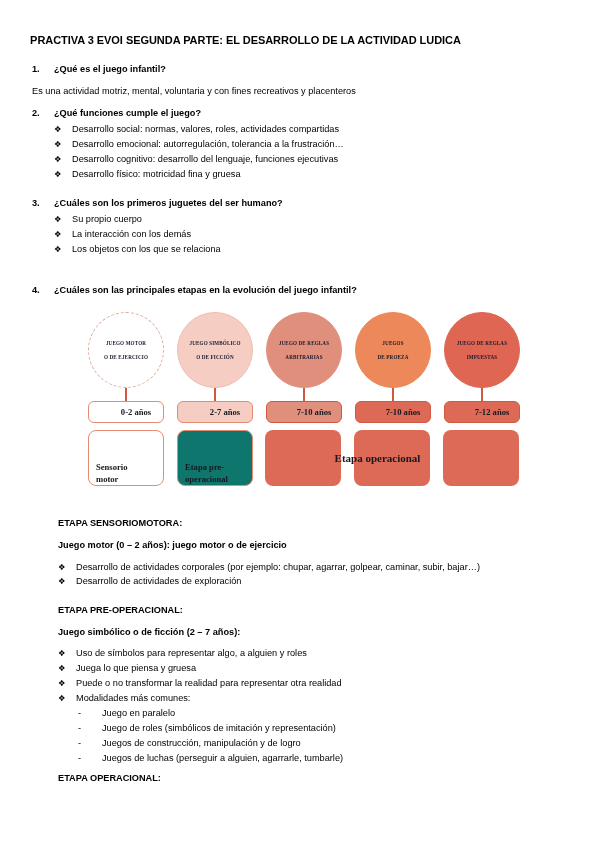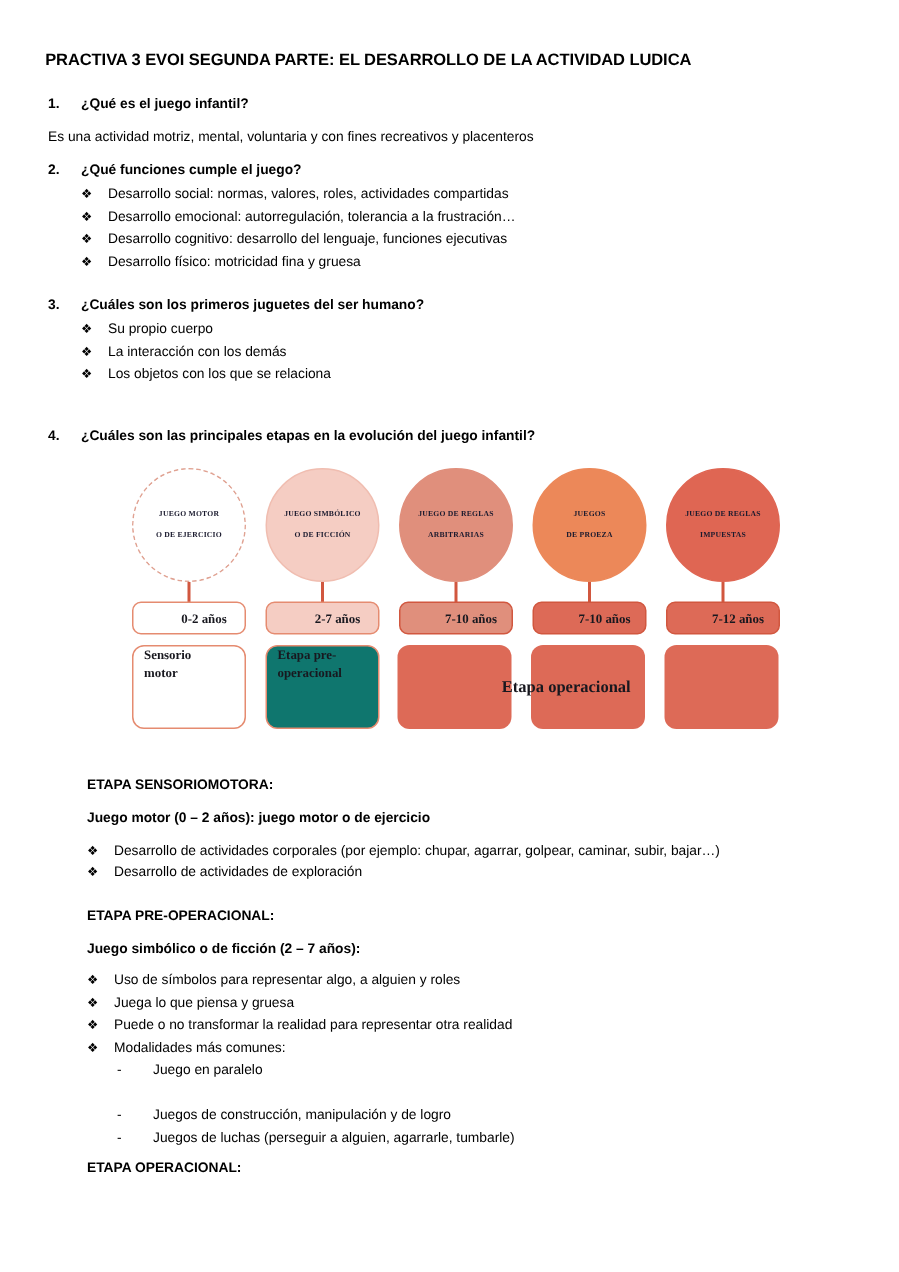--- a/index.html
+++ b/index.html
@@ -141,21 +141,21 @@
   }
   .stagebox {
     position: absolute;
     left: 0;
     top: 118px;
     width: 76px;
     height: 56px;
     border-radius: 8px;
     box-sizing: border-box;
     display: flex;
-    align-items: flex-start;
+    align-items: flex-end;
     padding-left: 7px;
   }
   .stagebox span {
     font-family: "Liberation Serif", serif;
     font-size: 8.6px;
     line-height: 11.5px;
     font-weight: bold;
     color: #18181f;
   }
   .stage-wide {
@@ -313,20 +313,23 @@
   </div>
   <div class="bullet-item" style="left:58px; top:678px;">
     <span class="bl">❖</span><span>Puede o no transformar la realidad para representar otra realidad</span>
   </div>
   <div class="bullet-item" style="left:58px; top:693px;">
     <span class="bl">❖</span><span>Modalidades más comunes:</span>
   </div>
   <div class="dash-item" style="left:78px; top:708px;">
     <span class="bl">-</span><span>Juego en paralelo</span>
   </div>
+  <div class="dash-item" style="left:78px; top:723px;">
+    <span class="bl">-</span><span>Juego de roles (simbólicos de imitación y representación)</span>
+  </div>
   <div class="dash-item" style="left:78px; top:738px;">
     <span class="bl">-</span><span>Juegos de construcción, manipulación y de logro</span>
   </div>
   <div class="dash-item" style="left:78px; top:753px;">
     <span class="bl">-</span><span>Juegos de luchas (perseguir a alguien, agarrarle, tumbarle)</span>
   </div>
 
   <div class="txt bold" style="left:32px; top:772px;">ETAPA OPERACIONAL:</div>
 
 </div>

